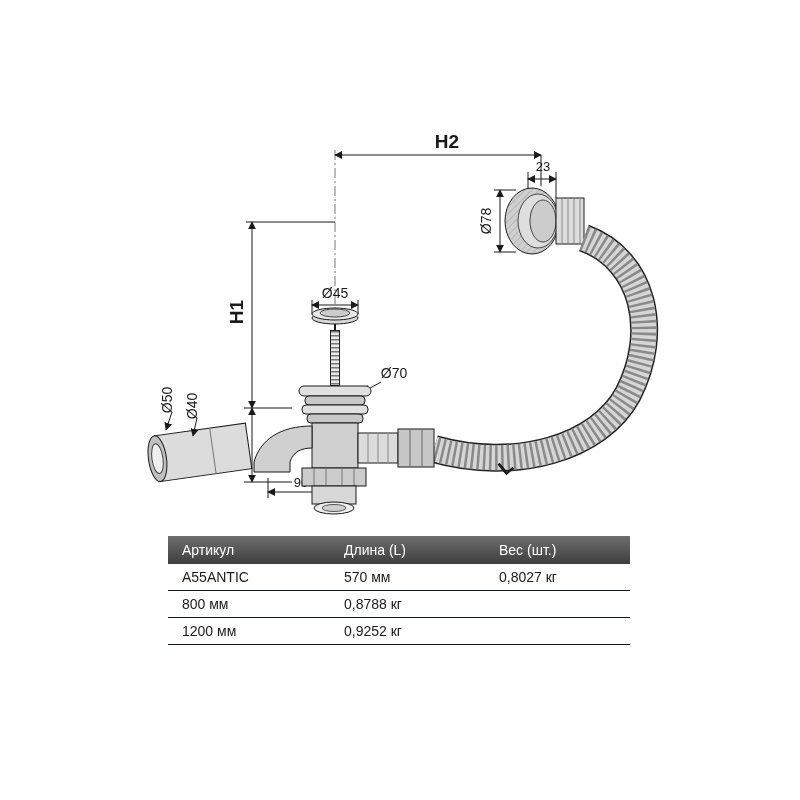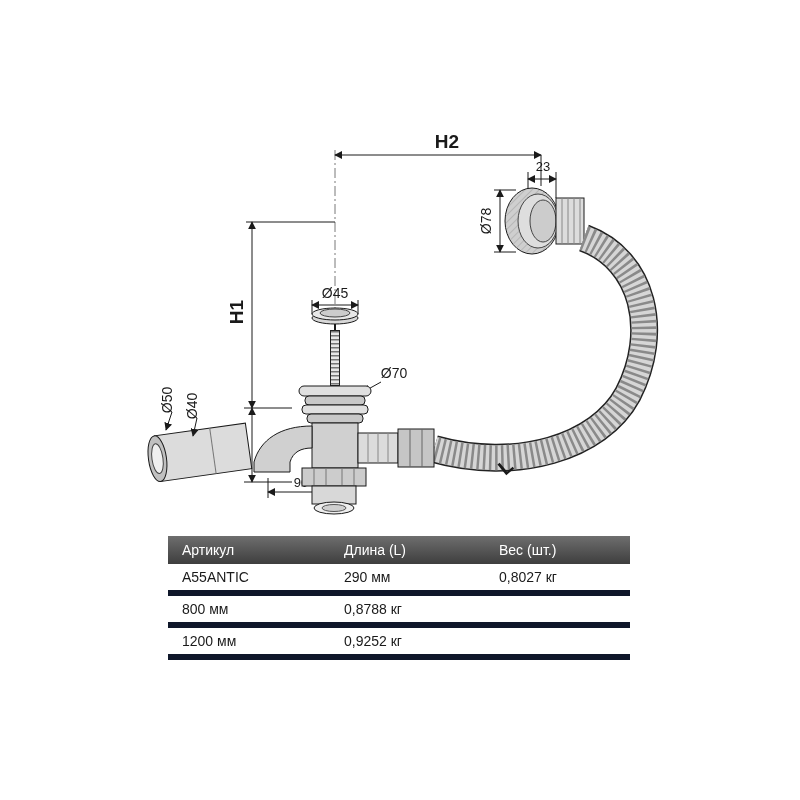--- a/index.html
+++ b/index.html
@@ -10,21 +10,21 @@
   .dim-small{font-size:13px;}
   .dim-mid{font-size:14px;}
   .dim-big{font-size:19px;font-weight:bold;}
   .dim-len{font-size:20px;font-weight:bold;}
 
   .spec-table{position:absolute;top:536px;left:168px;width:462px;font-size:14px;color:#1a1a1a;}
   .thead{display:grid;grid-template-columns:162px 155px 1fr;
          background:linear-gradient(#6e6e6e,#3e3e3e);color:#ffffff;
          height:28px;align-items:center;}
   .tr{display:grid;grid-template-columns:162px 155px 1fr;height:26px;align-items:center;
-      border-bottom:6px solid #0f172a;}
+      border-bottom:1px solid #0f172a;}
   .th,.td{padding-left:14px;white-space:nowrap;overflow:hidden;}
 </style>
 </head>
 <body>
 <div class="page">
 
 <div class="diagram">
 <svg viewBox="0 0 800 536" width="800" height="536">
   <defs>
     <marker id="arrow" viewBox="0 0 10 10" refX="9" refY="5" markerWidth="8" markerHeight="8" orient="auto-start-reverse">
@@ -162,21 +162,21 @@
 </div>
 
 <div class="spec-table">
   <div class="thead">
     <div class="th">Артикул</div>
     <div class="th">Длина (L)</div>
     <div class="th">Вес (шт.)</div>
   </div>
   <div class="tr">
     <div class="td">A55ANTIC</div>
-    <div class="td">290 мм</div>
+    <div class="td">570 мм</div>
     <div class="td">0,8027 кг</div>
   </div>
   <div class="tr">
     <div class="td">800 мм</div>
     <div class="td">0,8788 кг</div>
   </div>
   <div class="tr">
     <div class="td">1200 мм</div>
     <div class="td">0,9252 кг</div>
   </div>

